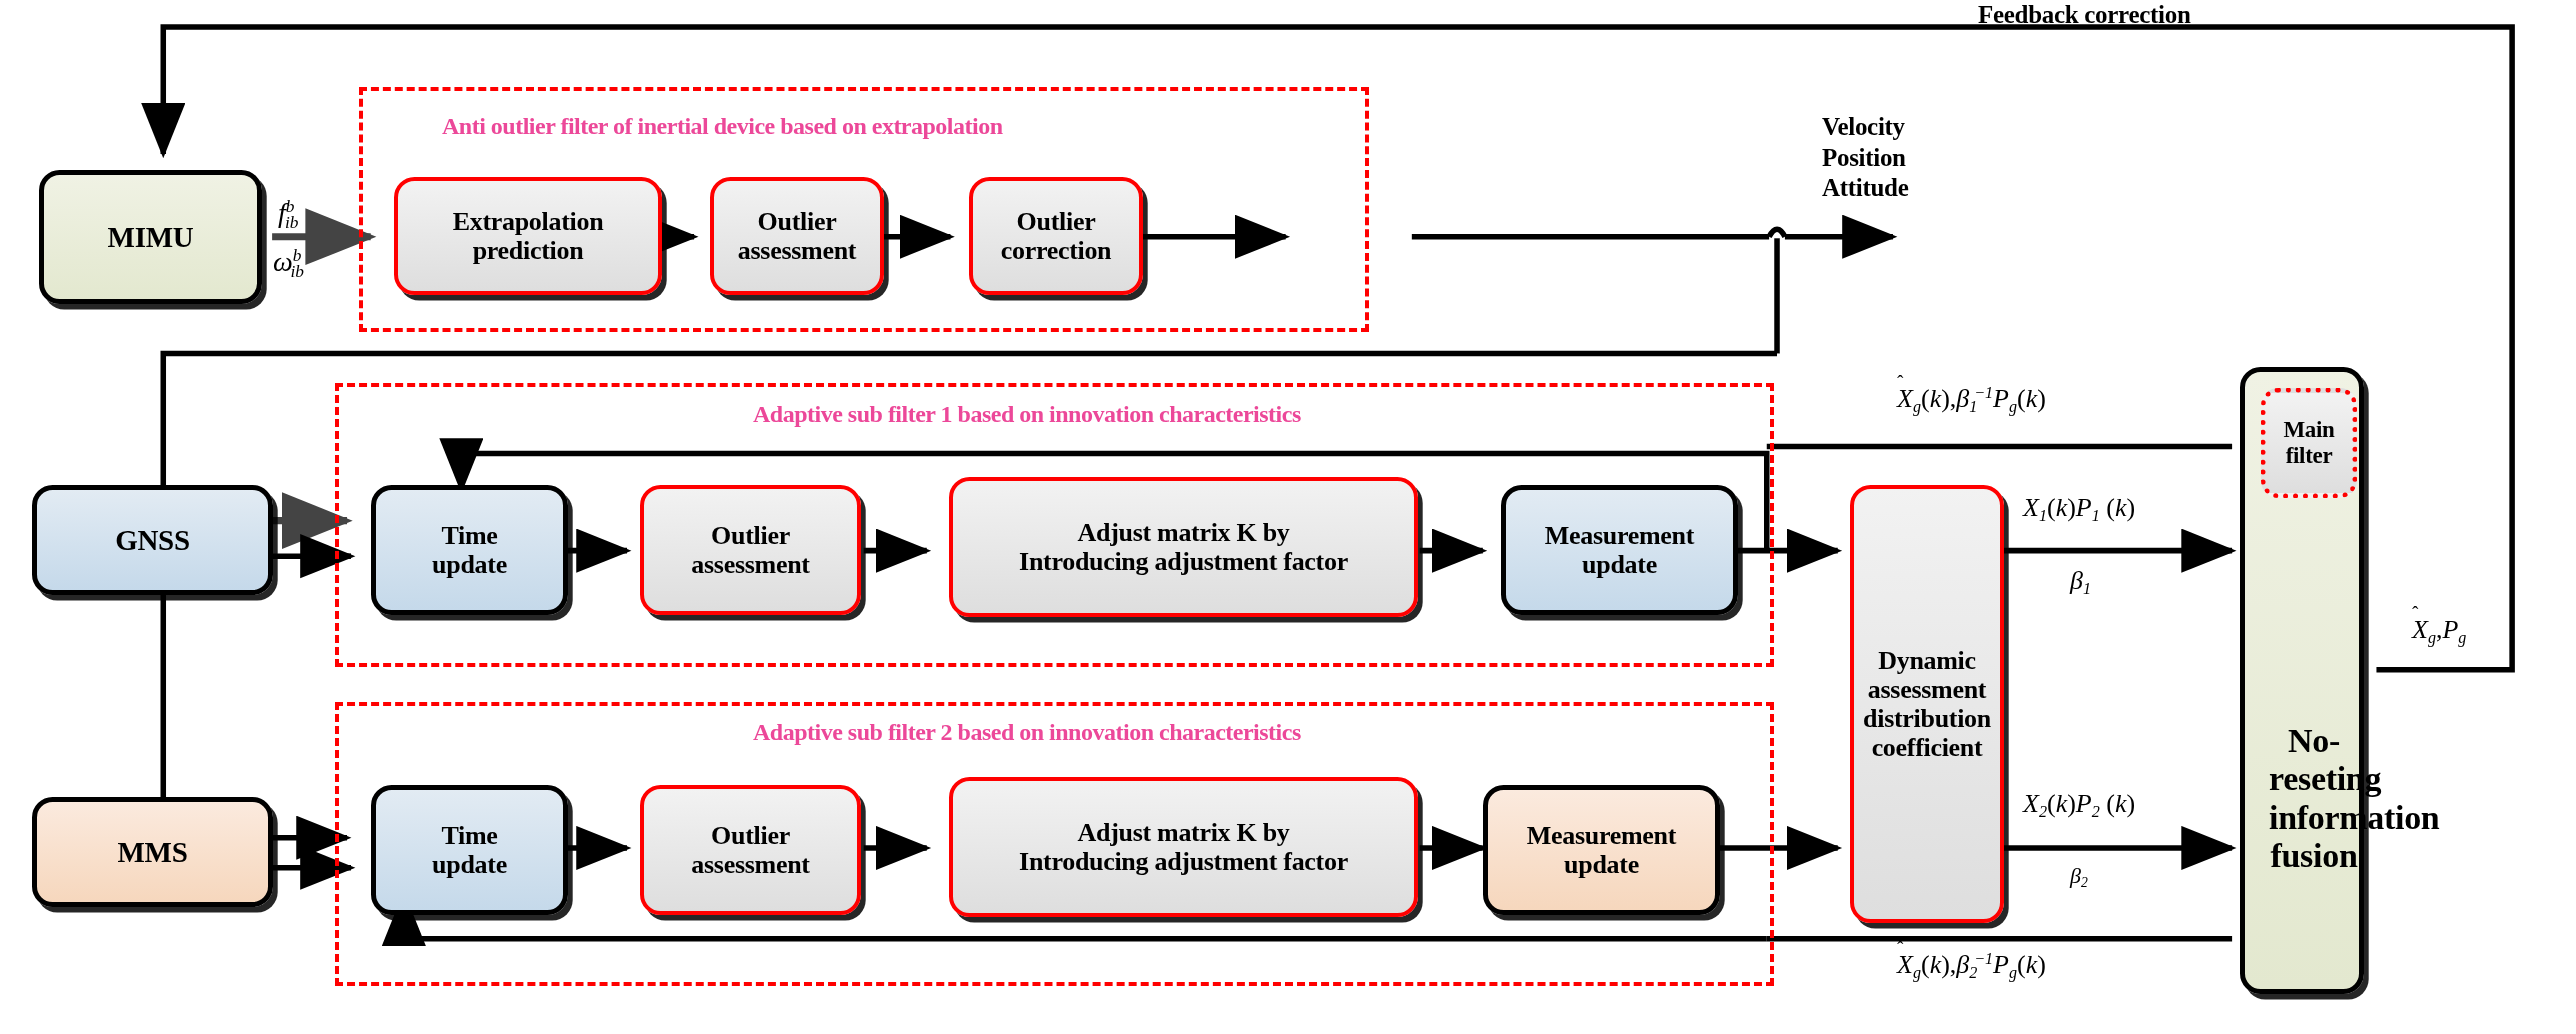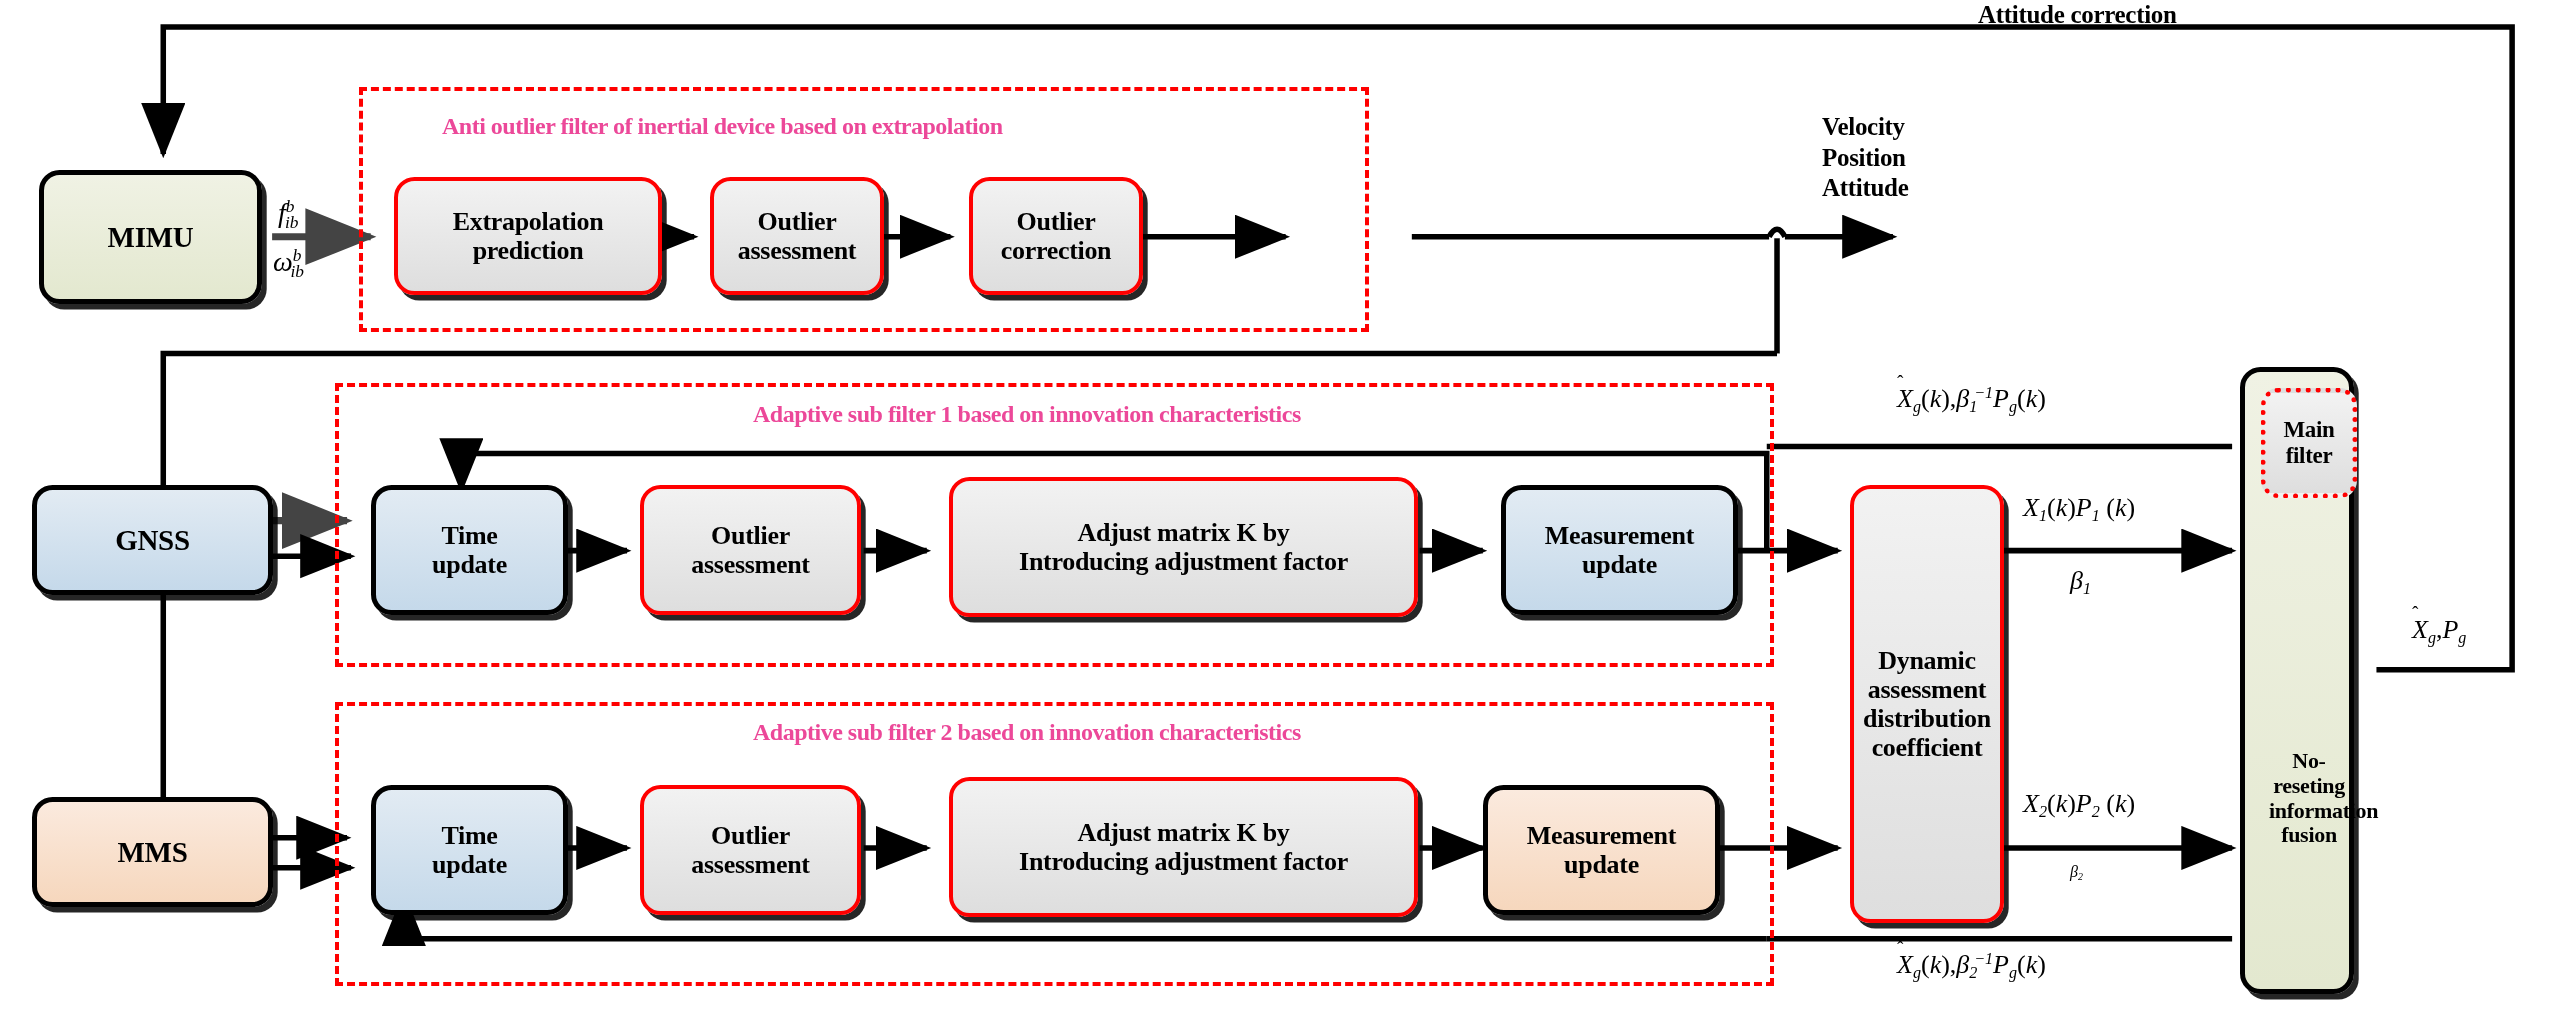--- a/index.html
+++ b/index.html
@@ -186,32 +186,32 @@
 update</span>
   </div>
 
   <div class="node red grey shadow" style="left:1850px;top:485px;width:154px;height:438px;font-size:26px;">
     <span>Dynamic
 assessment
 distribution
 coefficient</span>
   </div>
 
-  <div class="node blk olive shadow" style="left:2240px;top:367px;width:114px;height:627px;font-size:22px;padding-left:24px;">
+  <div class="node blk olive shadow" style="left:2240px;top:367px;width:124px;height:627px;font-size:34px;padding-left:24px;">
     <span style="position:relative;top:118px;">No-reseting
 information
 fusion</span>
   </div>
 
   <div class="node reddot grey" style="left:2261px;top:388px;width:96px;height:110px;font-size:23px;">
     <span>Main
 filter</span>
   </div>
 
-  <div class="lbl" style="left:1978px;top:0px;font-size:25px;">Attitude correction</div>
+  <div class="lbl" style="left:1978px;top:0px;font-size:25px;">Feedback correction</div>
 
   <div class="lbl" style="left:1822px;top:112px;font-size:25px;line-height:1.22;">Velocity
 Position
 Attitude</div>
 
   <div class="math" style="left:278px;top:170px;font-size:28px;margin-top:27px;">
     <i>f</i><span class="sup"><i>b</i></span><span class="sub" style="margin-left:-9.5px;"><i>ib</i></span>
   </div>
 
   <div class="math" style="left:273px;top:246px;font-size:28px;">
@@ -221,21 +221,21 @@
   <div class="math" style="left:2023px;top:493px;font-size:26px;">
     <i>X</i><span class="sub">1</span><span class="up">(</span><i>k</i><span class="up">)</span><i>P</i><span class="sub">1</span><span class="up"> (</span><i>k</i><span class="up">)</span>
   </div>
   <div class="math" style="left:2070px;top:566px;font-size:26px;">
     <i>β</i><span class="sub">1</span>
   </div>
 
   <div class="math" style="left:2023px;top:789px;font-size:26px;">
     <i>X</i><span class="sub">2</span><span class="up">(</span><i>k</i><span class="up">)</span><i>P</i><span class="sub">2</span><span class="up"> (</span><i>k</i><span class="up">)</span>
   </div>
-  <div class="math" style="left:2070px;top:863px;font-size:16px;text-align:center;">
+  <div class="math" style="left:2070px;top:863px;font-size:22px;text-align:center;">
     <i>β</i><span class="sub">2</span>
   </div>
 
   <div class="math" style="left:1897px;top:384px;font-size:26px;">
     <span style="position:relative;"><i>X</i><span style="position:absolute;left:3.2px;top:-13.4px;font-size:19px;font-style:normal;">̂</span></span><span class="sub"><i>g</i></span><span class="up">(</span><i>k</i><span class="up">),</span><i>β</i><span class="sub">1</span><span class="sup" style="margin-left:-3.2px;">−1</span><i>P</i><span class="sub"><i>g</i></span><span class="up">(</span><i>k</i><span class="up">)</span>
   </div>
 
   <div class="math" style="left:1897px;top:950px;font-size:26px;">
     <span style="position:relative;"><i>X</i><span style="position:absolute;left:3.2px;top:-13.4px;font-size:19px;font-style:normal;">̂</span></span><span class="sub"><i>g</i></span><span class="up">(</span><i>k</i><span class="up">),</span><i>β</i><span class="sub">2</span><span class="sup" style="margin-left:-3.2px;">−1</span><i>P</i><span class="sub"><i>g</i></span><span class="up">(</span><i>k</i><span class="up">)</span>
   </div>

